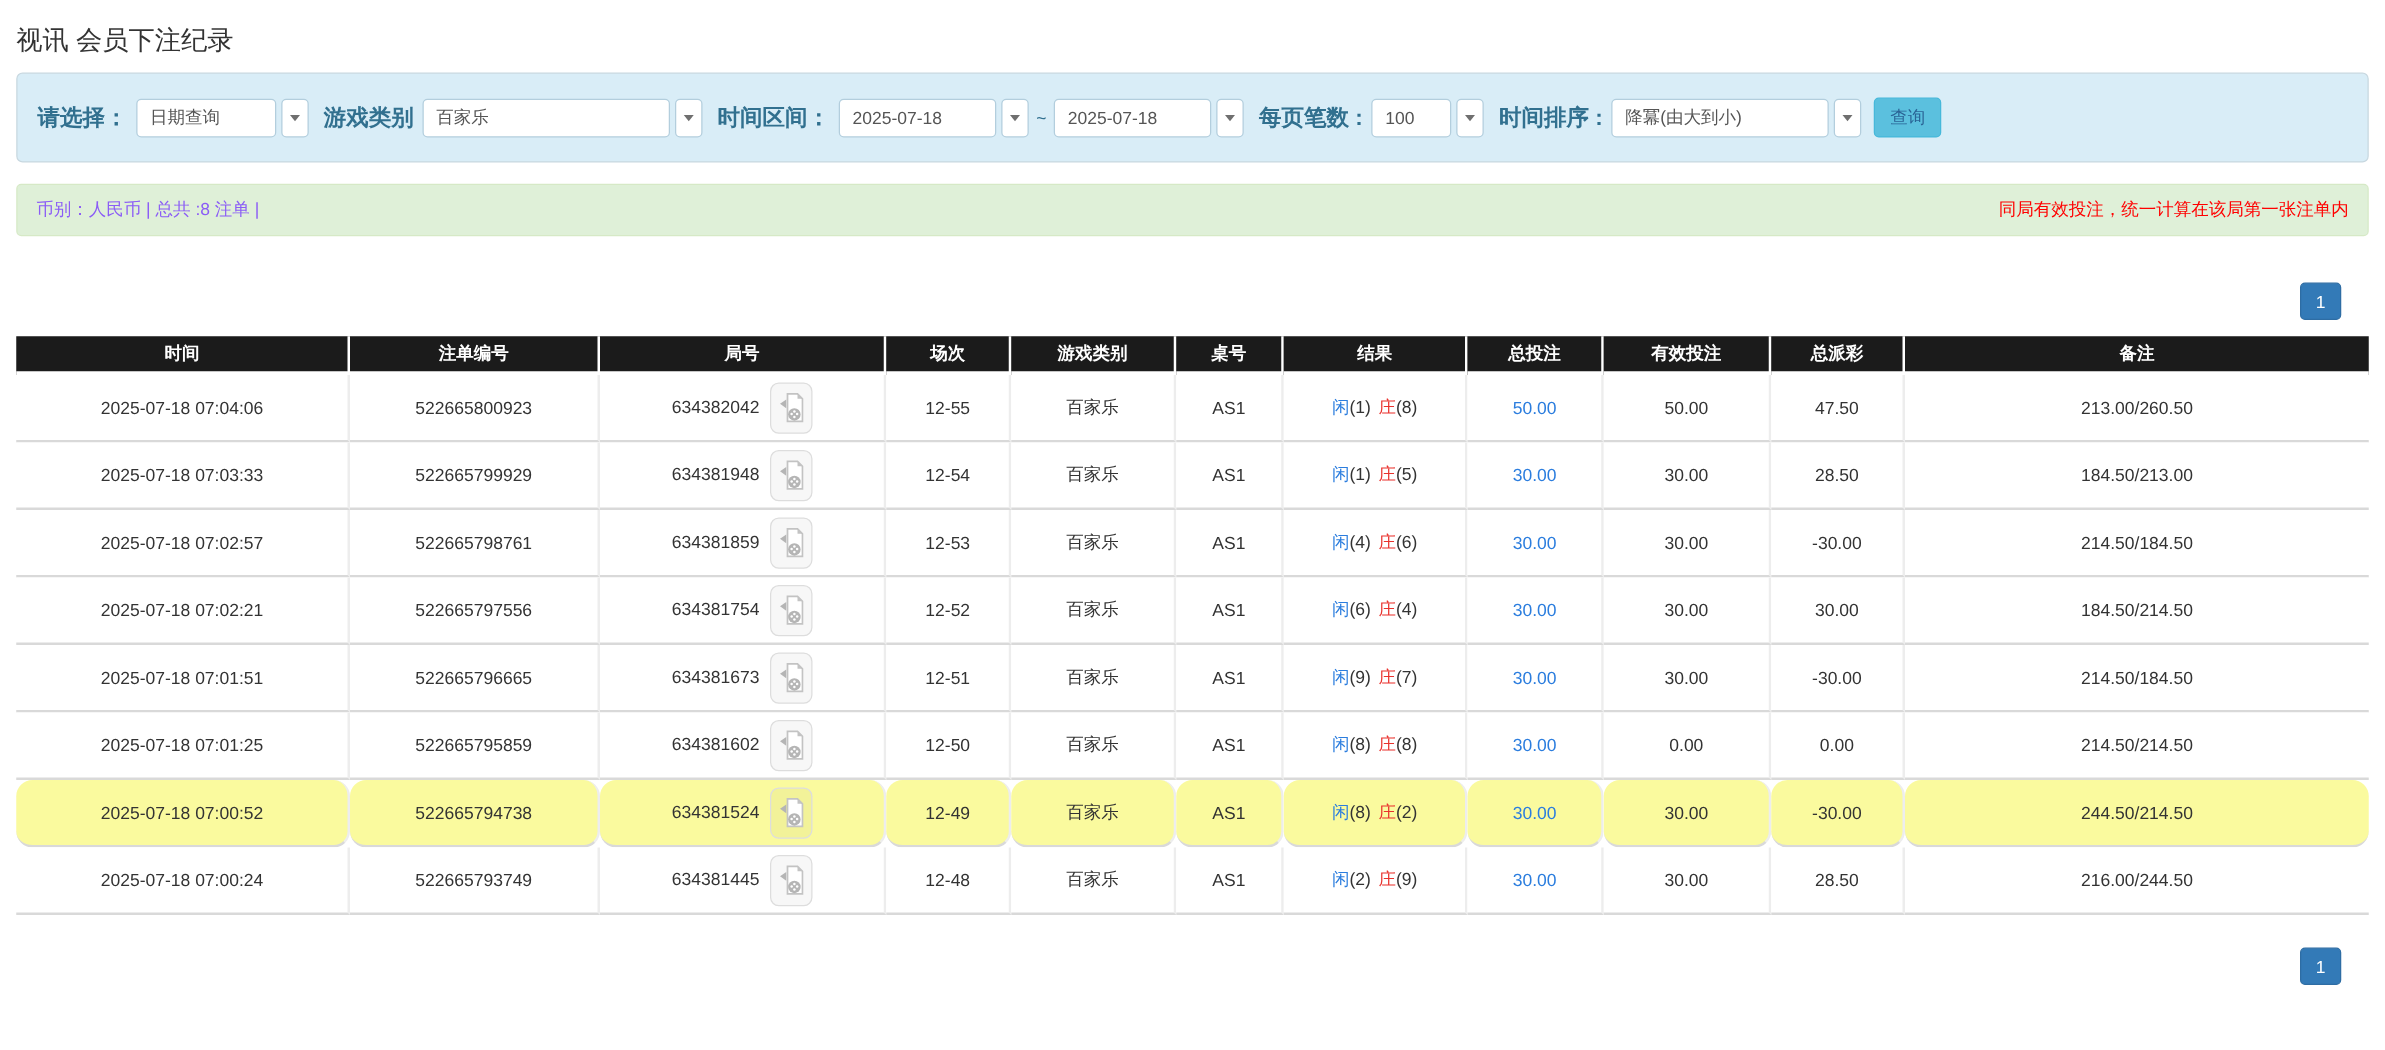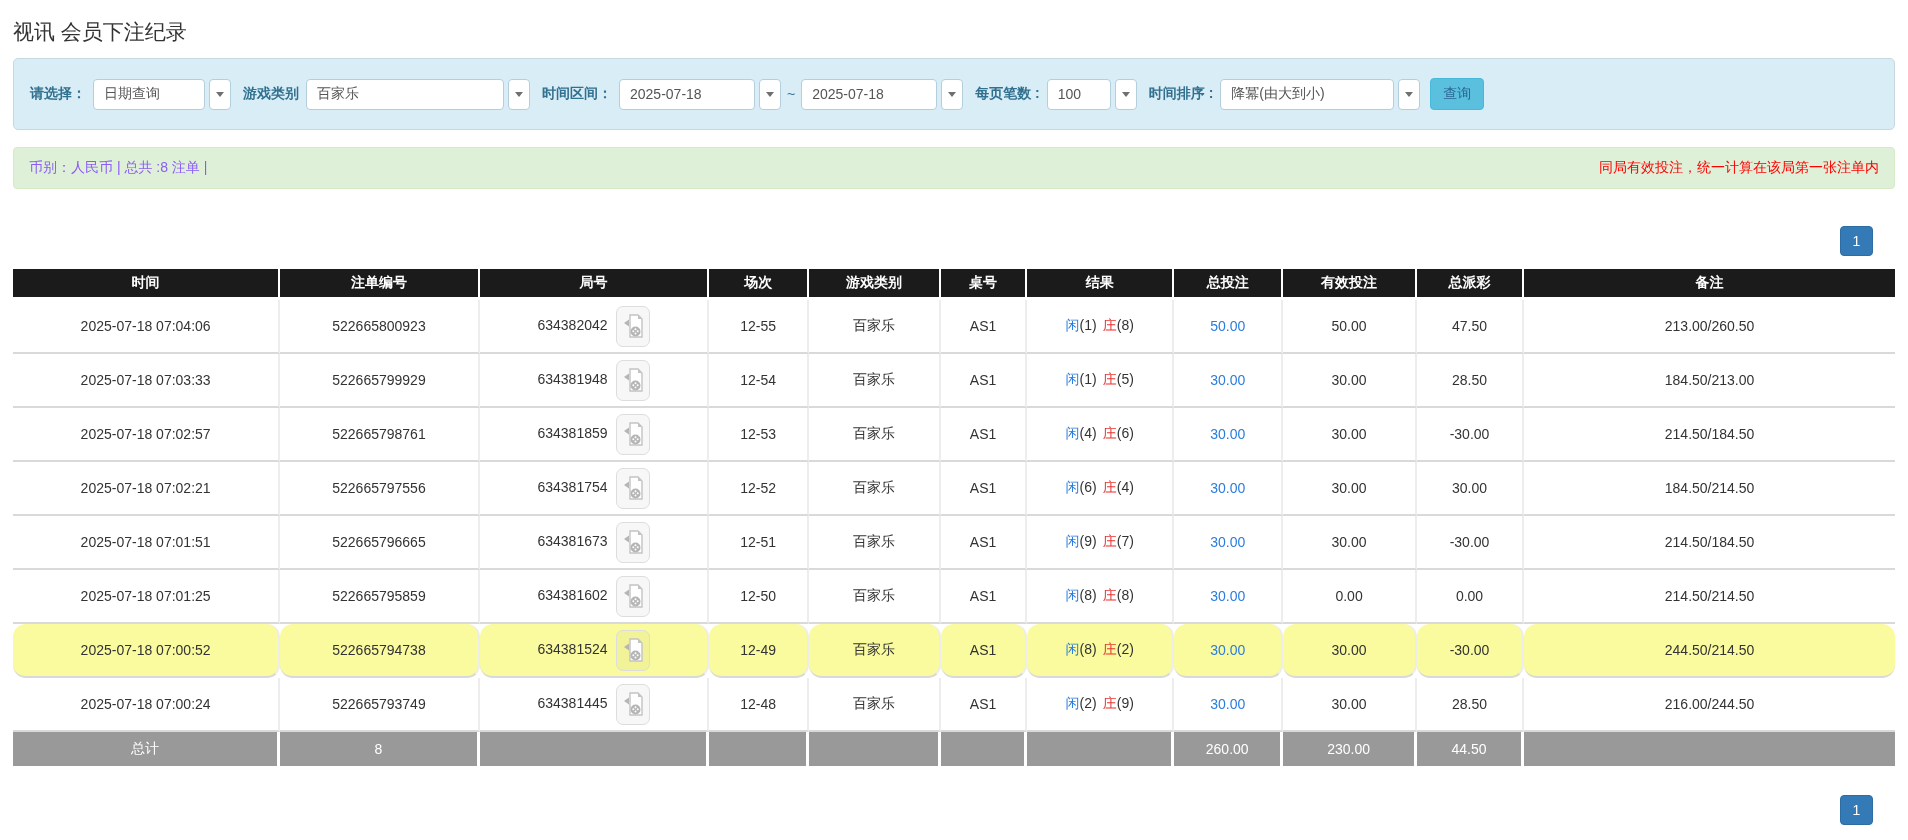--- a/index.html
+++ b/index.html
@@ -4,31 +4,31 @@
 <style>
   * { box-sizing: border-box; margin: 0; padding: 0; }
   html,body { width: 1908px; height: 840px; overflow: hidden; background: #fff;
     font-family: "Liberation Sans", "DejaVu Sans", sans-serif; color: #333; }
 
   .page-title { margin: 18px 13px 0 13px; font-size: 21px; font-weight: 400; color: #333; }
 
   
   .filter-panel { margin: 12px 13px 0 13px; background: #d9edf7; border: 1px solid #c8d8e0;
     border-radius: 5px; padding: 19px 14px; display: flex; align-items: center; }
-  .f-label { font-size: 14px; font-weight: bold; color: #31708f; white-space: nowrap; margin: 0 7px 0 12px; }
+  .f-label { font-size: 18px; font-weight: bold; color: #31708f; white-space: nowrap; margin: 0 7px 0 12px; }
   .f-label:first-child { margin-left: 2px; }
   .select-wrap { display: flex; align-items: flex-start; }
   .select-box { background: #fff; border: 1px solid #b3cedd; border-radius: 4px; height: 31px;
     display: flex; align-items: center; padding: 0 10px; font-size: 14px; color: #555; white-space: nowrap; }
   .caret-box { background: #fff; border: 1px solid #b3cedd; border-radius: 4px; width: 22px; height: 31px;
     display: flex; align-items: center; justify-content: center; margin-left: 4px; }
   .caret { width: 0; height: 0; border-left: 4px solid transparent; border-right: 4px solid transparent;
     border-top: 5px solid #6f6f6f; }
   .tilde { font-size: 14px; color: #31708f; margin: 0 6px; }
-  .w-select1 { width: 112px; } .w-select2 { width: 198px; } .w-date { width: 136px; }
+  .w-select1 { width: 112px; } .w-select2 { width: 198px; } .w-date { width: 126px; }
   .w-size { width: 64px; } .w-sort { width: 174px; }
   .search-btn { margin-left: 10px; height: 32px; padding: 0 12px; background: #5bc0de;
     border: 1px solid #46b8da; border-radius: 4px; color: #2a6496; font-size: 14px; cursor: pointer; }
 
   
   .summary-bar { margin: 17px 13px 0 13px; background: #dff0d8; border: 1px solid #d6e9c6;
     border-radius: 4px; padding: 11px 15px; display: flex; justify-content: space-between; align-items: center; }
   .summary-left { font-size: 14px; color: #8b5cf6; }
   .summary-right { font-size: 14px; color: #ff0000; }
 
@@ -380,31 +380,18 @@
     <td>
       <span class="c-blue">闲</span><span>(2)</span><span class="c-red banker-gap">庄</span><span>(9)</span>
     </td>
     <td><a class="link">30.00</a></td>
     <td>30.00</td>
     <td>28.50</td>
     <td>216.00/244.50</td>
   </tr>
 </tbody>
   <tbody>
-    <tr class="sum-row">
-      <td>总计</td>
-      <td>8</td>
-      <td></td>
-        <td></td>
-        <td></td>
-      <td></td>
-        <td></td>
-      <td>260.00</td>
-      <td>230.00</td>
-      <td>44.50</td>
-      <td></td>
-    </tr>
   </tbody>
 </table>
 
 <div class="pagination-bottom">
   <span class="page-btn">1</span>
 </div>
 
 </body></html>

